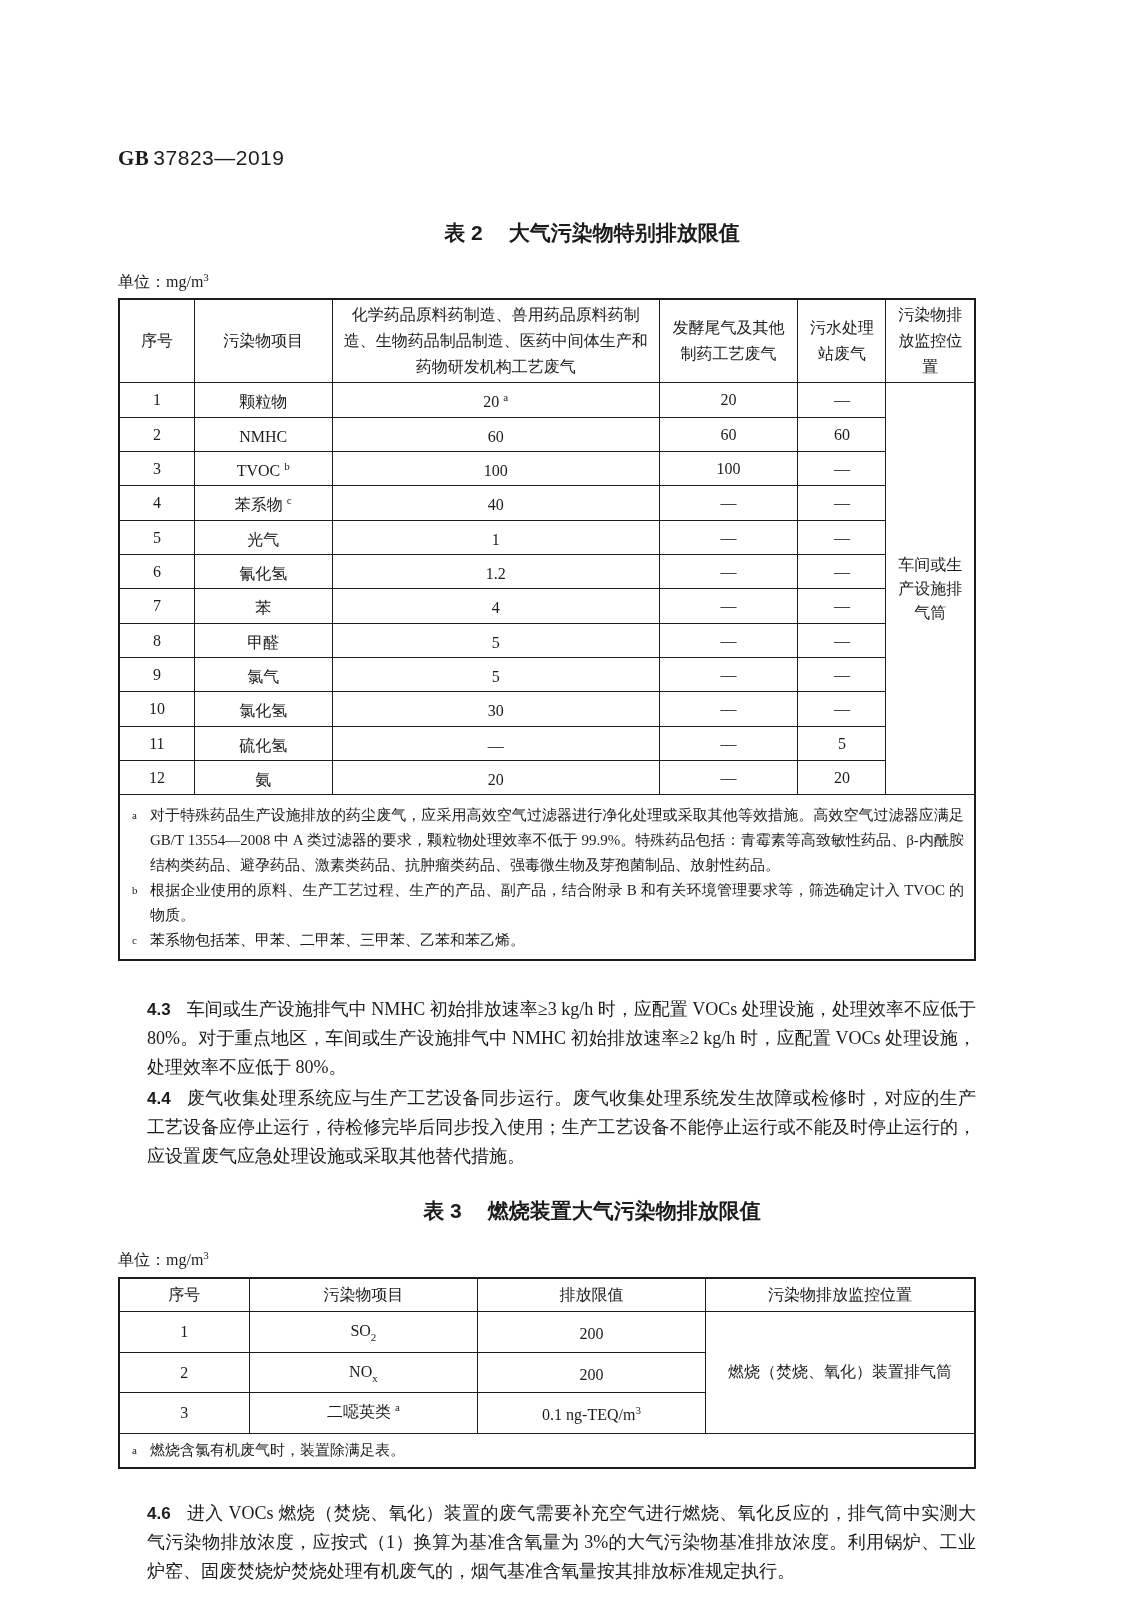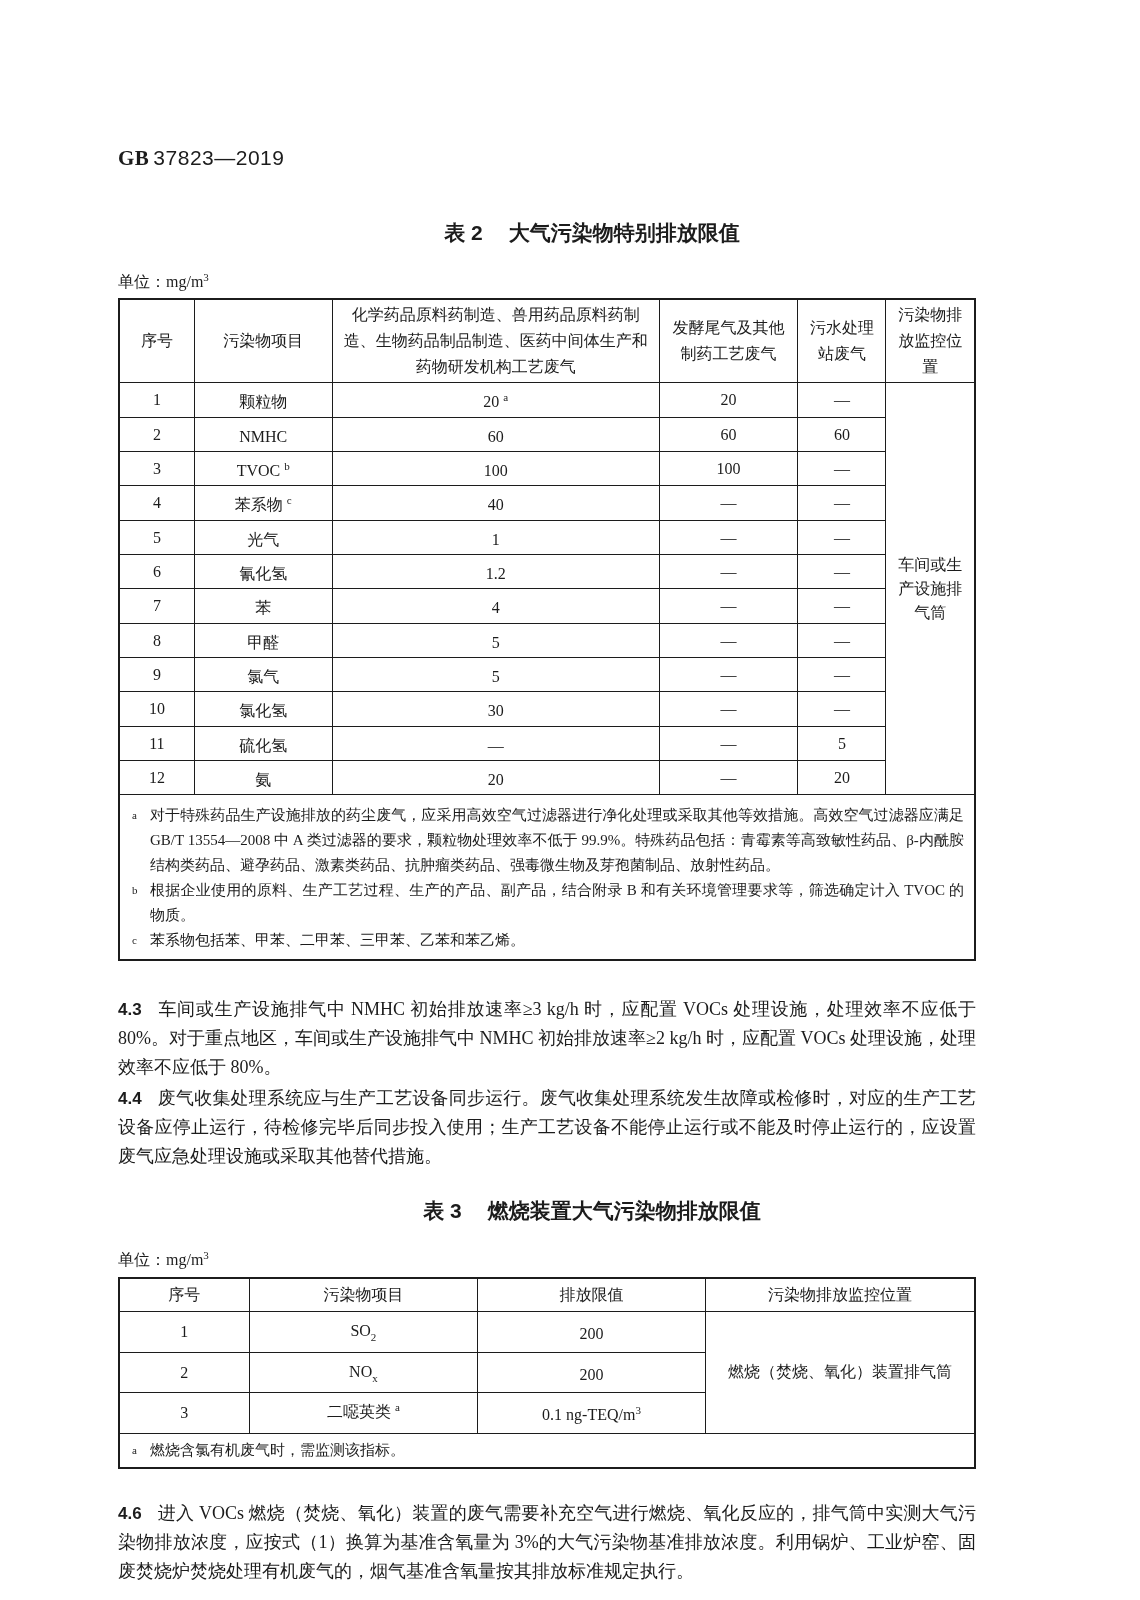--- a/index.html
+++ b/index.html
@@ -62,21 +62,21 @@
 
   
   .t3-c1 { width: 15.2%; }
   .t3-c2 { width: 26.7%; }
   .t3-c3 { width: 26.6%; }
   .t3-c4 { width: 31.5%; }
   #table3 th { height: 34px; }
   #table3 tbody td { height: 33px; }
   #table3 .footnote-cell { padding: 4px 10px 4px 8px; }
 
-  .clause { font-size: 18px; line-height: 29px; text-align: justify; margin-top: 2px; }
+  .clause { font-size: 18px; line-height: 29px; text-align: justify; margin-top: 2px; margin-left: 29px; }
   .clause-first { margin-top: 34px; }
   .clause .clause-num {
     font-family: "Liberation Sans", "DejaVu Sans", sans-serif;
     font-weight: 700; font-size: 17px; margin-right: 16px;
   }
   .after-table { margin-top: 30px; }
 </style>
 </head>
 <body>
 
@@ -227,21 +227,21 @@
       </tr>
       <tr>
         <td>3</td>
         <td><span>二噁英类</span><sub></sub> <sup>a</sup></td>
         <td><span>0.1 ng-TEQ/m</span><sup>3</sup></td>
       </tr>
     </tbody>
     <tfoot>
       <tr>
         <td class="footnote-cell" colspan="4">
-          <div class="footnote"><sup class="fn-marker">a</sup><span>燃烧含氯有机废气时，需监测该指标。</span></div>
+          <div class="footnote"><sup class="fn-marker">a</sup><span>燃烧含氯有机废气时，装置除满足表。</span></div>
         </td>
       </tr>
     </tfoot>
   </table>
 
   <p class="clause after-table"><b class="clause-num">4.6</b><span>进入 VOCs 燃烧（焚烧、氧化）装置的废气需要补充空气进行燃烧、氧化反应的，排气筒中实测大气污染物排放浓度，应按式（1）换算为基准含氧量为 3%的大气污染物基准排放浓度。利用锅炉、工业炉窑、固废焚烧炉焚烧处理有机废气的，烟气基准含氧量按其排放标准规定执行。</span></p>
 
 </div>
 
 </body></html>

